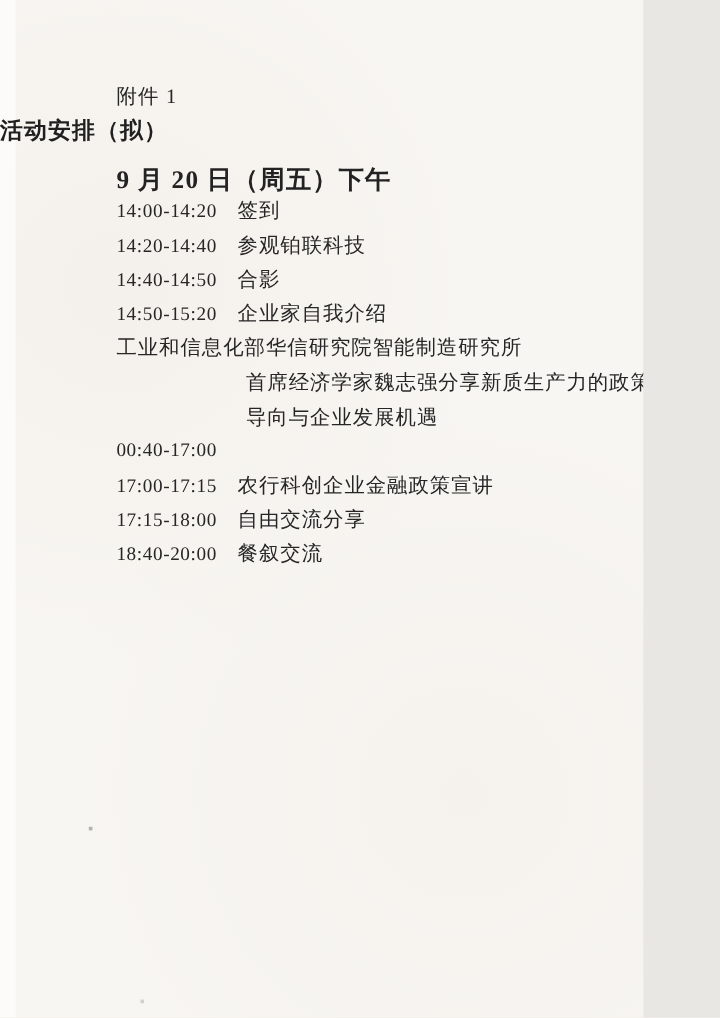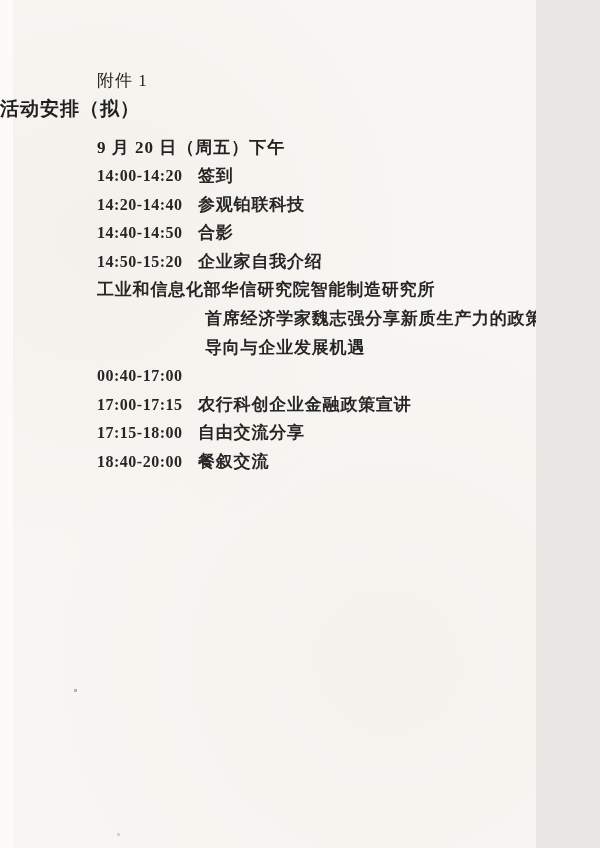--- a/index.html
+++ b/index.html
@@ -28,26 +28,26 @@
     font-size: 17px; letter-spacing: 1px;
   }
   .title {
     position: absolute; left: 0; right: 0; top: 96px;
     text-align: left;
     font-size: 19px; font-weight: bold; letter-spacing: 1px;
     color: #1f1f1f;
   }
   .session {
     position: absolute; left: 97px; top: 136px;
-    font-size: 17px; font-weight: bold; letter-spacing: 1px;
+    font-size: 21px; font-weight: bold; letter-spacing: 1px;
     color: #222;
     text-align: center;
   }
   .schedule {
-    position: absolute; left: 97px; top: 162px; right: 40px; font-weight: bold;
+    position: absolute; left: 97px; top: 162px; right: 40px;
   }
   .row {
     display: flex;
     align-items: baseline;
     height: 28.6px;
     line-height: 28.6px;
     white-space: nowrap;
   }
   .time {
     flex: 0 0 101px;

